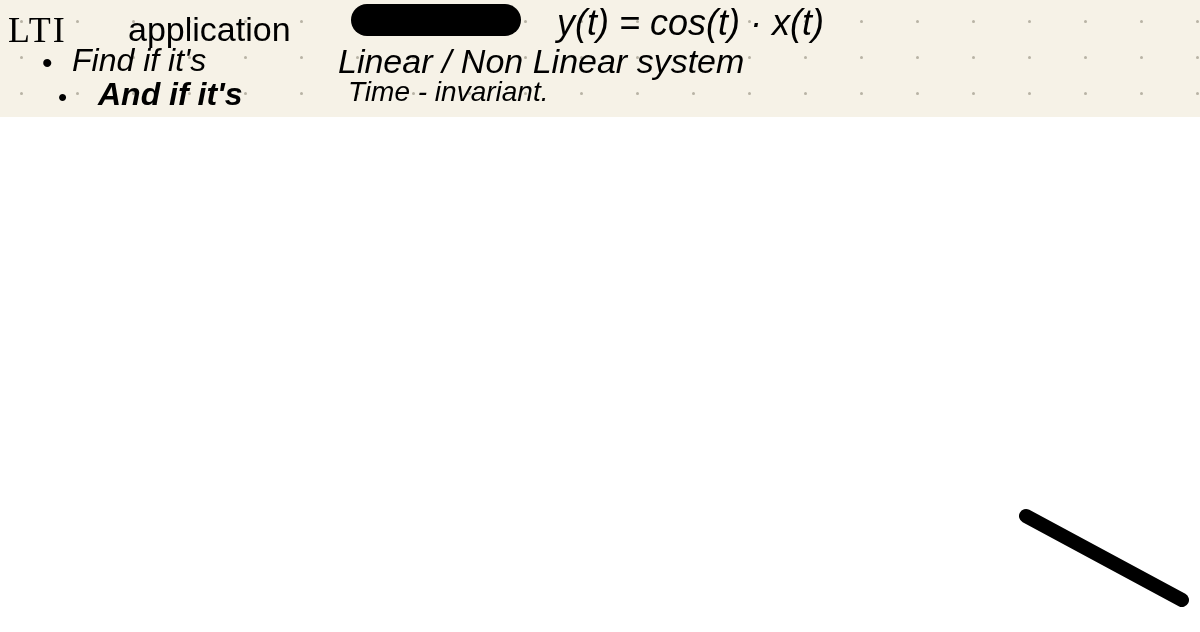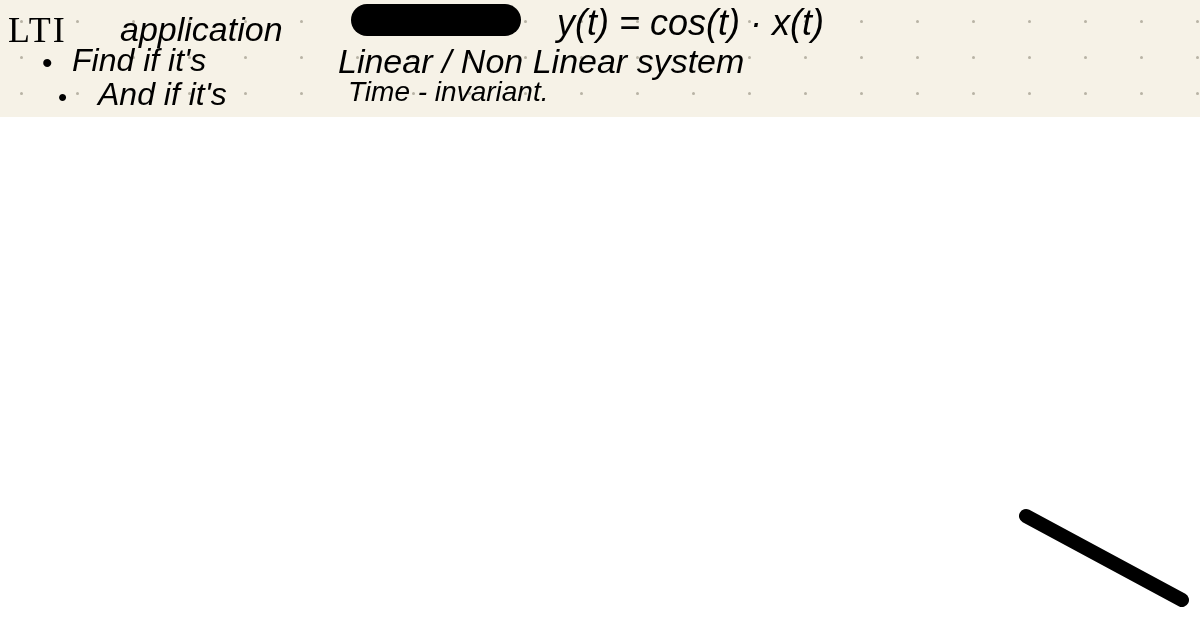--- a/index.html
+++ b/index.html
@@ -31,23 +31,22 @@
     }
     .title-left {
       top: 9px;
       left: 8px;
       font-size: 36px;
       font-family: 'Segoe Script', 'Comic Sans MS', cursive;
       letter-spacing: 2px;
     }
     .title-app {
       top: 10px;
-      left: 120px;
+      left: 128px;
       font-size: 34px;
-      font-style: italic;
     }
     .blackout {
       position: absolute;
       top: 4px;
       left: 351px;
       width: 170px;
       height: 32px;
       background: #000;
       border-radius: 16px;
     }
@@ -77,20 +76,21 @@
     .bullet2 {
       top: 82px;
       left: 58px;
       font-size: 26px;
     }
     .and-line {
       top: 76px;
       left: 98px;
       font-size: 32px;
       font-style: italic;
+      font-weight: bold;
     }
     .time-line {
       top: 76px;
       left: 348px;
       font-size: 28px;
       font-style: italic;
     }
     .dot-grid {
       position: absolute;
       top: 0;

